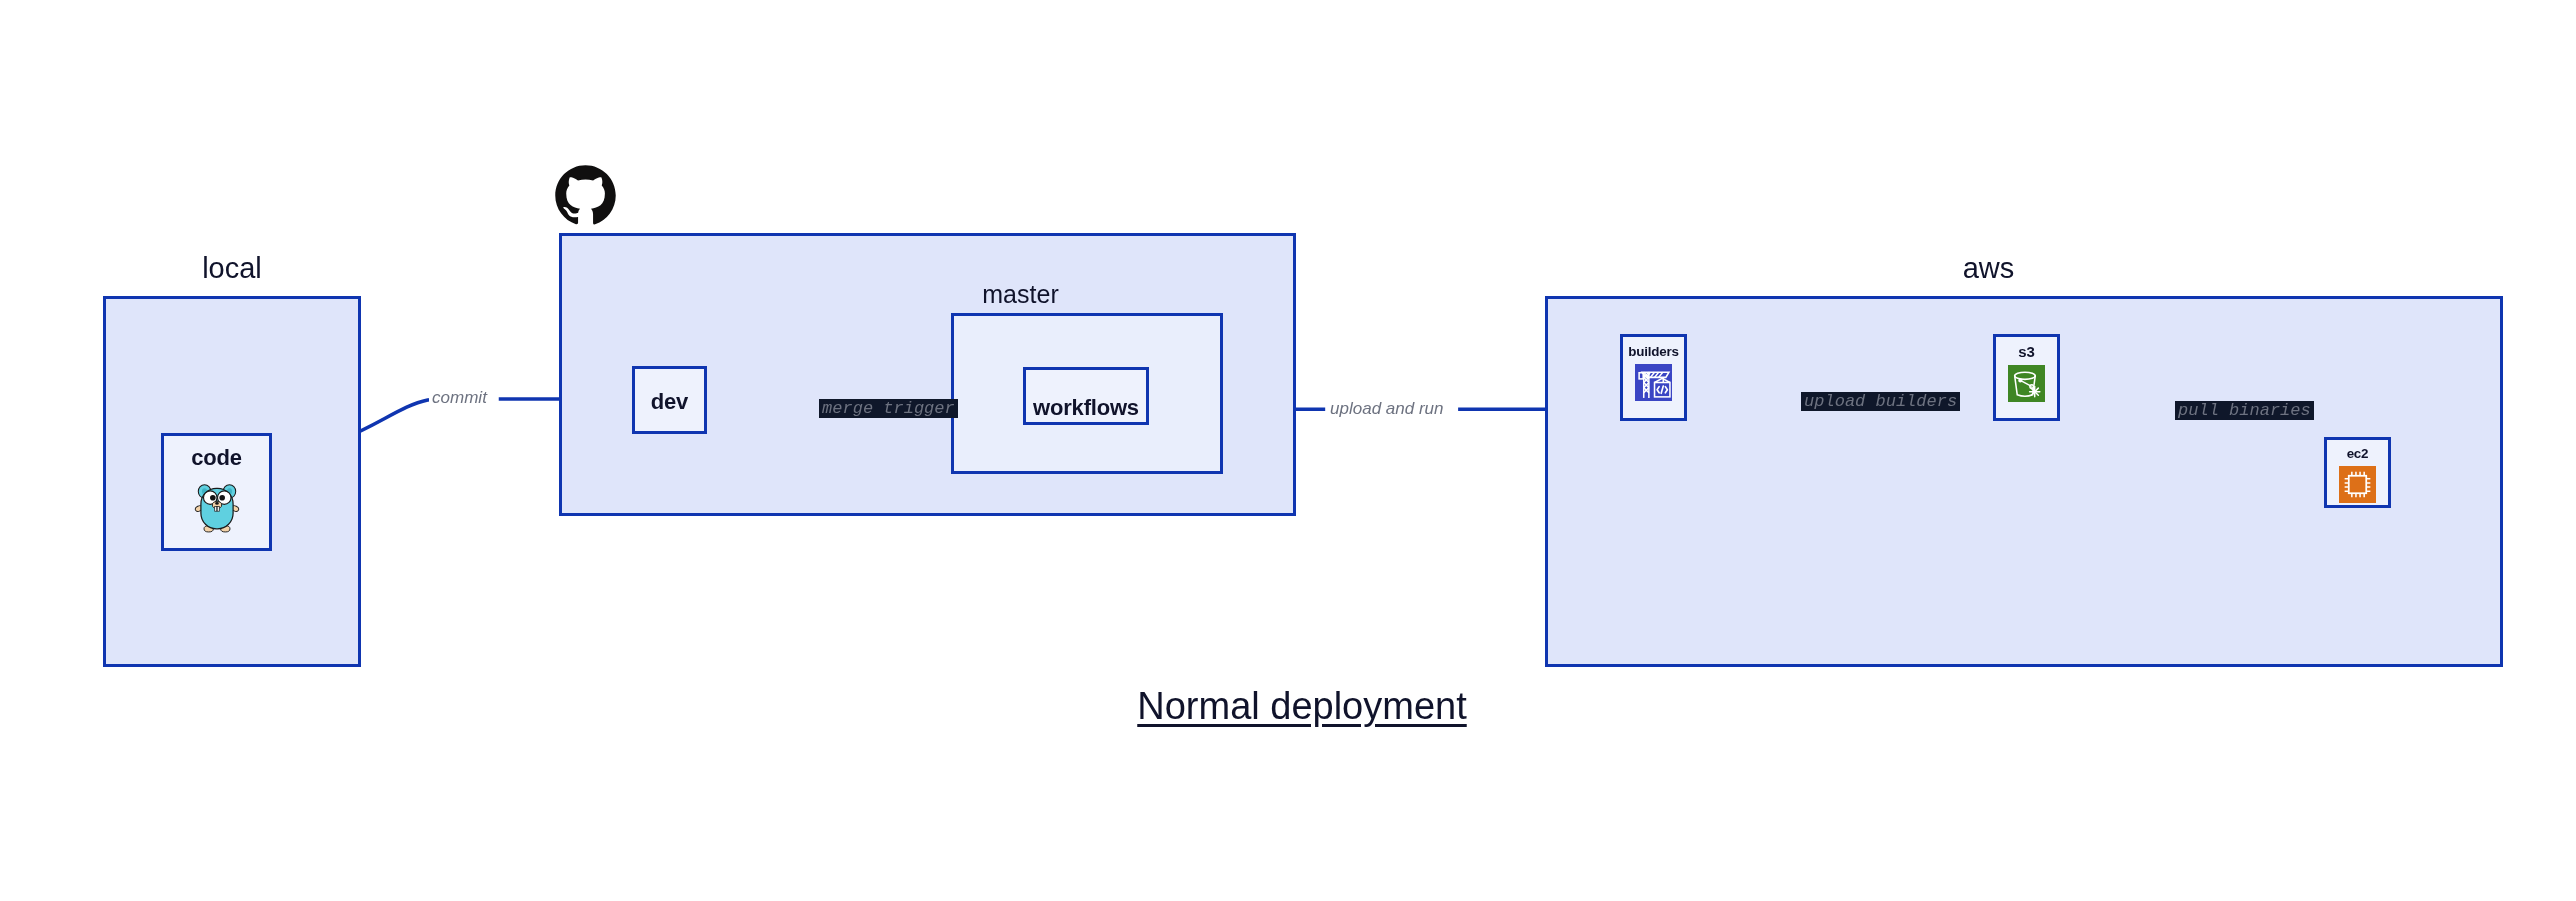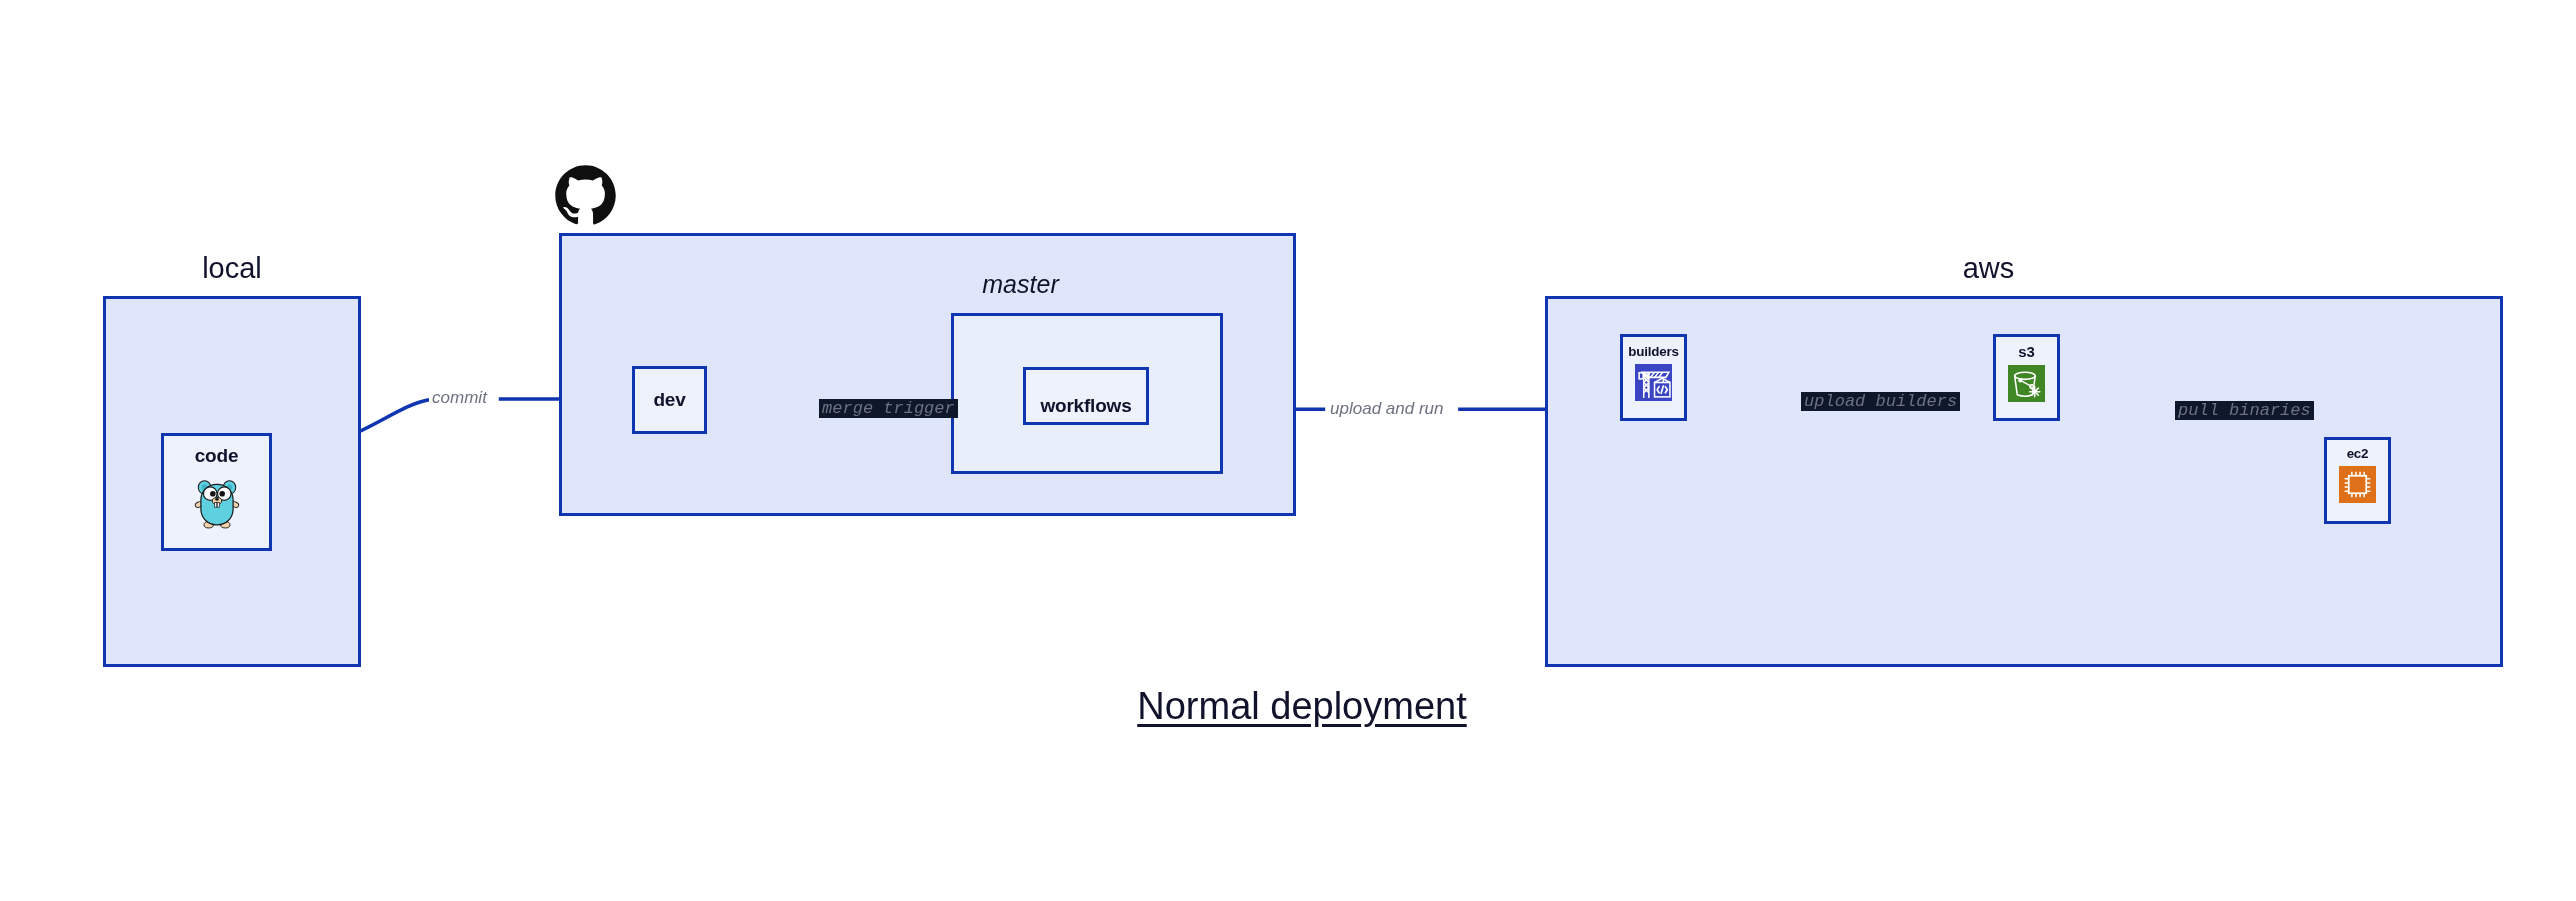--- a/index.html
+++ b/index.html
@@ -61,21 +61,21 @@
   .node-box {
     position: absolute;
     background: #eef2fd;
     border: 3.6px solid #0f35b0;
     box-sizing: border-box;
     display: flex;
     flex-direction: column;
     align-items: center;
   }
   .node-title {
-    font-size: 19px;
+    font-size: 22px;
     font-weight: bold;
     color: #10132b;
     margin-top: 9.3px;
     letter-spacing: -0.2px;
     white-space: nowrap;
   }
   .node-icon {
     margin-top: 8.2px;
   }
 
@@ -192,21 +192,21 @@
     </svg>
   </div>
 
 
   <div class="group-box" style="left:559px; top:233px; width:737px; height:283px;"></div>
 
   <div class="node-box" style="left:632px; top:366px; width:75px; height:68px;">
     <div class="node-title" style="margin-top:19.6px;">dev</div>
   </div>
 
-  <div class="sub-label" style="left:951px; top:270px; width:139px; text-align:center;font-style:italic;">master</div>
+  <div class="sub-label" style="left:951px; top:280px; width:139px; text-align:center;">master</div>
 
   <div class="sub-box" style="left:951px; top:313px; width:272px; height:161px;"></div>
 
   <div class="node-box" style="left:1023px; top:367px; width:126px; height:58px;">
     <div class="node-title" style="margin-top:25px;">workflows</div>
   </div>
 
   <div class="edge-label onlav" style="left:819px; top:399px;">merge trigger</div>
 
   <div class="edge-label onwhite" style="left:1327px; top:399px;">upload and run</div>
@@ -261,21 +261,21 @@
         <g stroke="#ffffff" stroke-width="2.8" stroke-linecap="round">
           <path d="M52 42 L52 62"></path>
           <path d="M42 52 L62 52"></path>
           <path d="M45 45 L59 59"></path>
           <path d="M59 45 L45 59"></path>
         </g>
       </svg>
     </div>
   </div>
 
-  <div class="node-box" style="left:2324px; top:437px; width:67px; height:87px;">
+  <div class="node-box" style="left:2324px; top:437px; width:67px; height:71px;">
     <div class="node-title" style="font-size:13.4px; margin-top:6.2px;">ec2</div>
     <div class="node-icon" style="margin-top:5.2px;">
       <svg width="37" height="37" viewBox="0 0 72 72">
         <rect x="0" y="0" width="72" height="72" fill="#dd7018"></rect>
         <g fill="none" stroke="#ffffff" stroke-width="3.4">
           <rect x="19" y="19" width="34" height="34"></rect>
         </g>
         <g stroke="#ffffff" stroke-width="3" stroke-linecap="butt">
           <path d="M25 19 L25 11 M33 19 L33 11 M41 19 L41 11 M49 19 L49 11"></path>
           <path d="M25 53 L25 61 M33 53 L33 61 M41 53 L41 61 M49 53 L49 61"></path>

